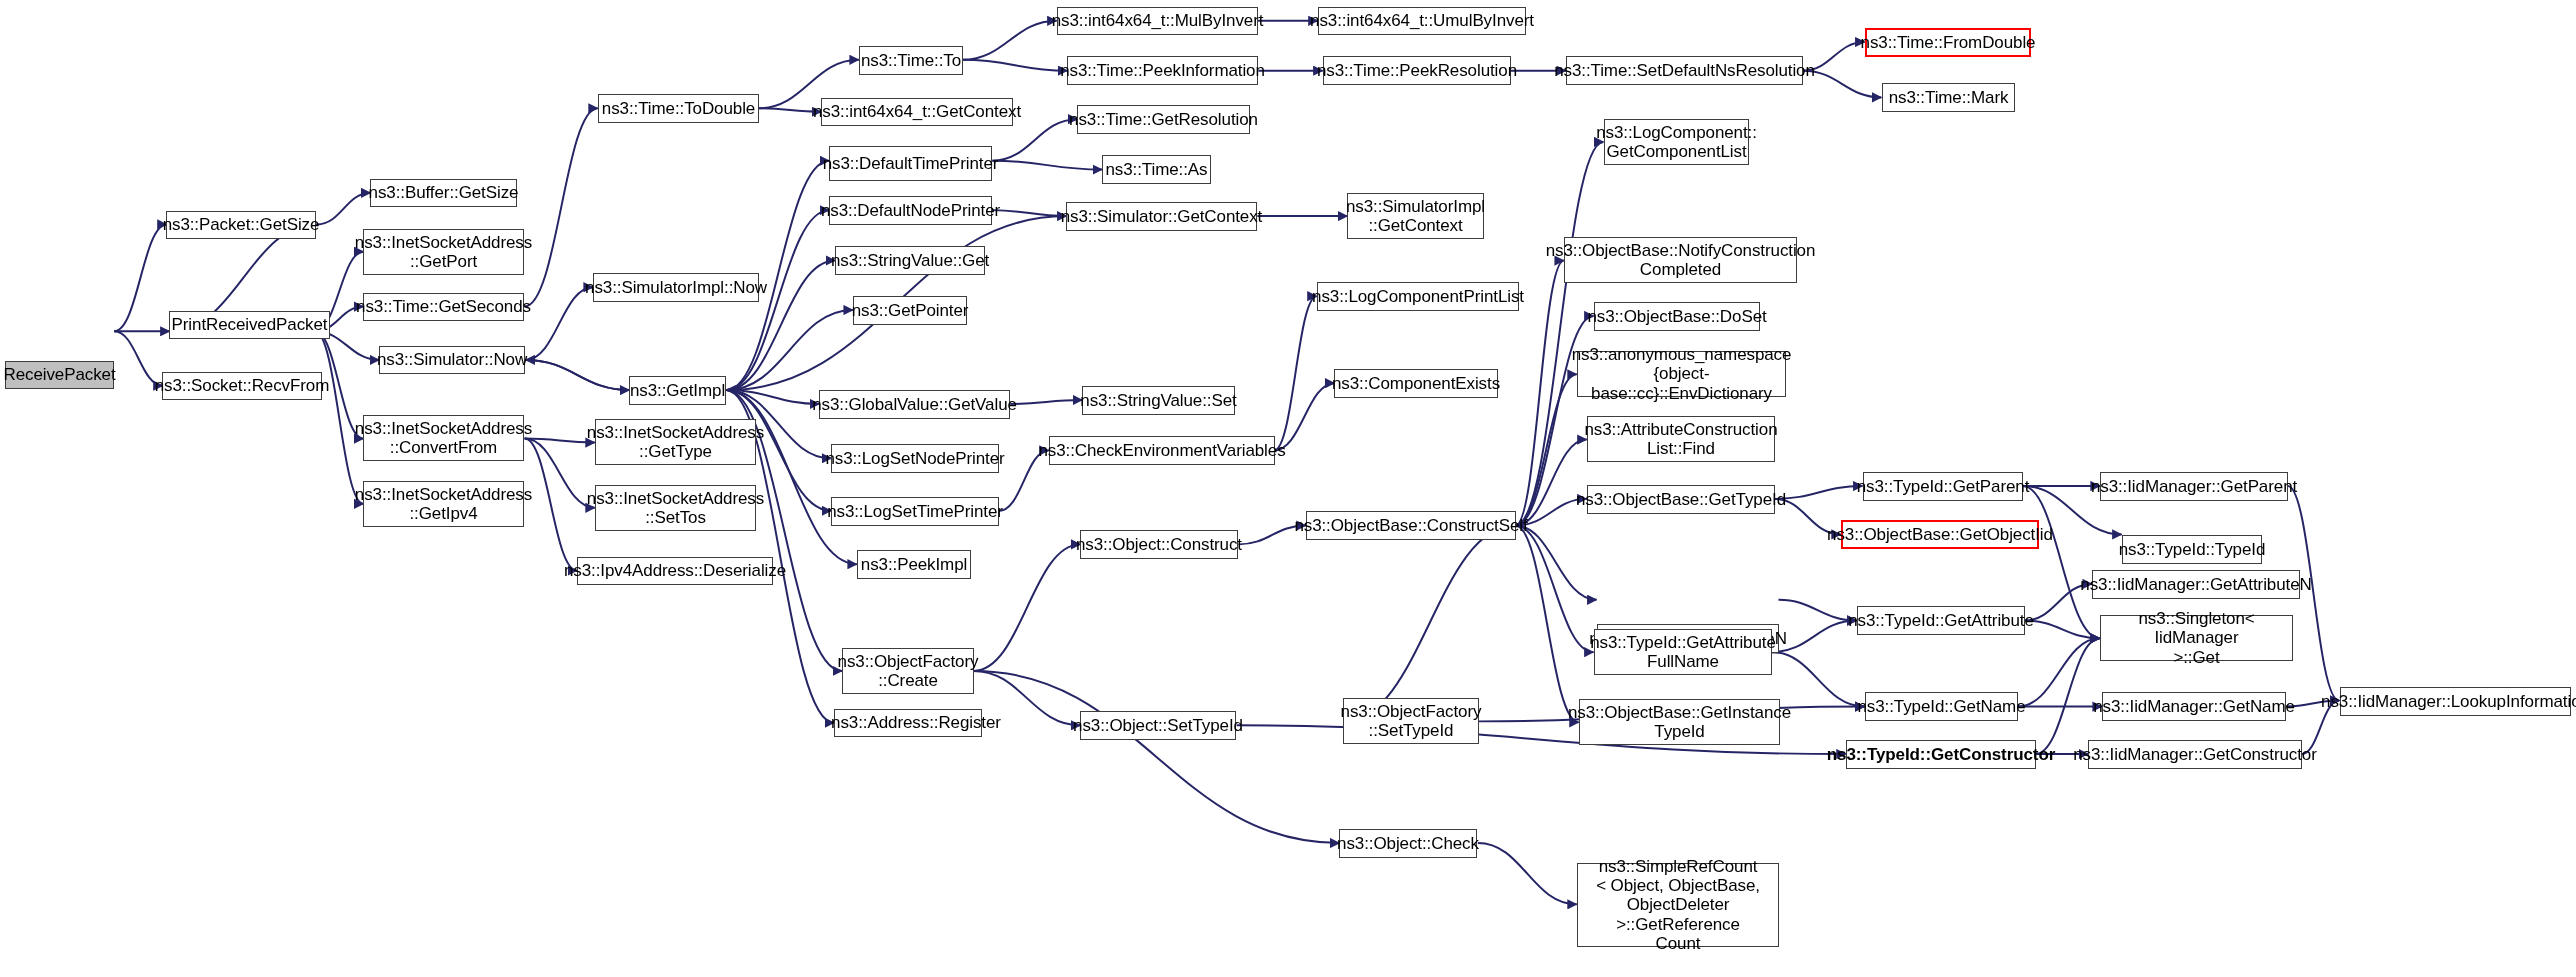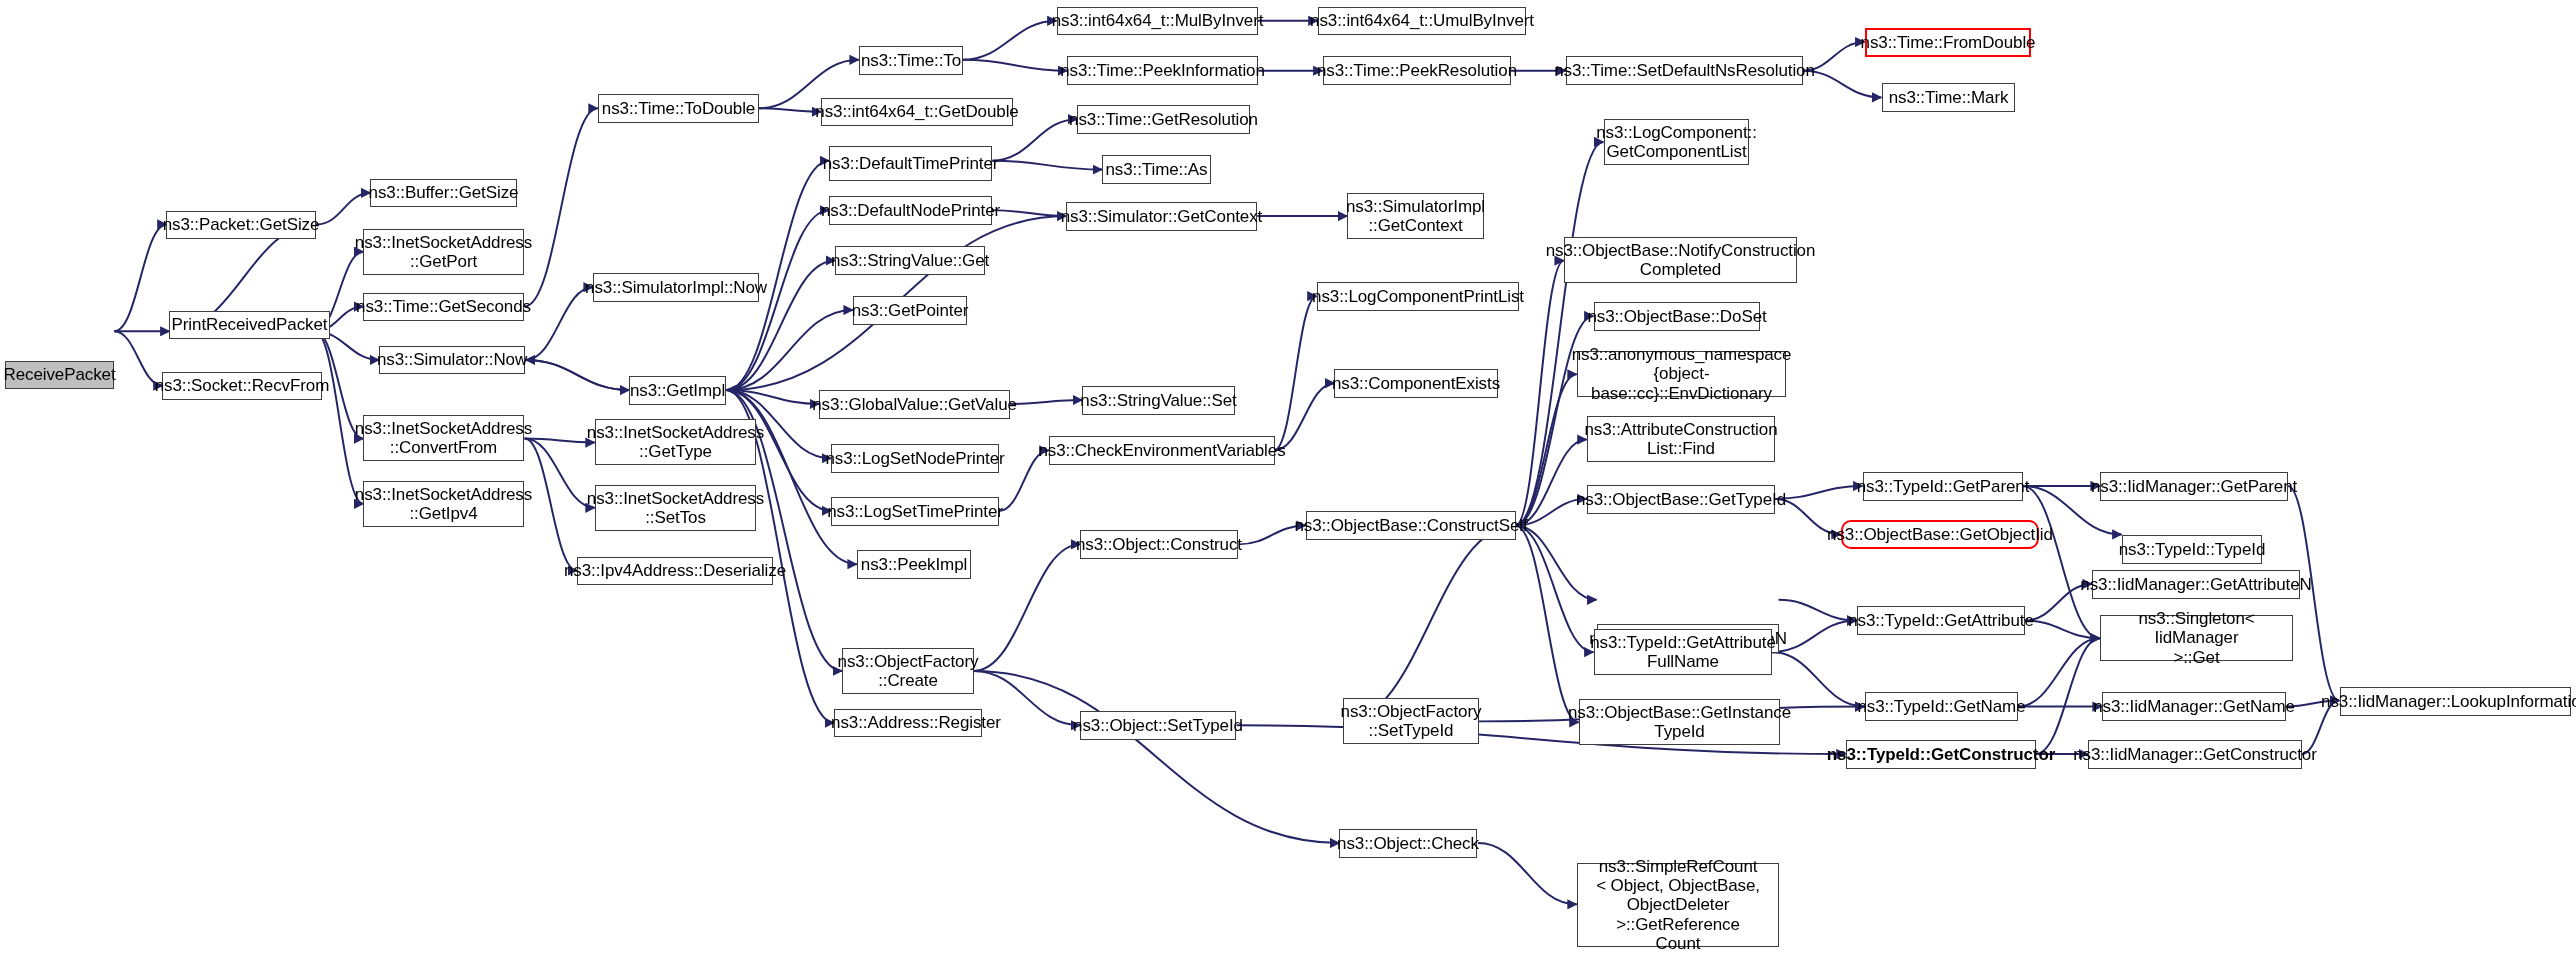--- a/index.html
+++ b/index.html
@@ -151,21 +151,21 @@
       <div class="node" style="left: 593px; top: 273px; width: 166px; height: 29px;">ns3::SimulatorImpl::Now</div>
       <div class="node" style="left: 629px; top: 376px; width: 97px; height: 29px;">ns3::GetImpl</div>
       <div class="node" style="left: 595px; top: 419px; width: 161px; height: 46px;">ns3::InetSocketAddress
 ::GetType</div>
       <div class="node" style="left: 595px; top: 485px; width: 161px; height: 46px;">ns3::InetSocketAddress
 ::SetTos</div>
       <div class="node" style="left: 577px; top: 557px; width: 196px; height: 28px;">ns3::Ipv4Address::Deserialize</div>
       <div class="node" style="left: 842px; top: 648px; width: 132px; height: 46px;">ns3::ObjectFactory
 ::Create</div>
       <div class="node" style="left: 834px; top: 709px; width: 148px; height: 28px; padding-left: 20px;">ns3::Address::Register</div>
-      <div class="node" style="left: 821px; top: 98px; width: 192px; height: 28px;">ns3::int64x64_t::GetDouble</div>
+      <div class="node" style="left: 821px; top: 98px; width: 192px; height: 28px;">ns3::int64x64_t::GetContext</div>
       <div class="node" style="left: 859px; top: 46px; width: 104px; height: 29px;">ns3::Time::To</div>
       <div class="node" style="left: 829px; top: 146px; width: 163px; height: 35px;">ns3::DefaultTimePrinter</div>
       <div class="node" style="left: 829px; top: 196px; width: 163px; height: 29px;">ns3::DefaultNodePrinter</div>
       <div class="node" style="left: 835px; top: 246px; width: 150px; height: 29px;">ns3::StringValue::Get</div>
       <div class="node" style="left: 853px; top: 296px; width: 114px; height: 29px;">ns3::GetPointer</div>
       <div class="node" style="left: 819px; top: 390px; width: 191px; height: 29px;">ns3::GlobalValue::GetValue</div>
       <div class="node" style="left: 831px; top: 444px; width: 168px; height: 29px;">ns3::LogSetNodePrinter</div>
       <div class="node" style="left: 831px; top: 497px; width: 168px; height: 29px;">ns3::LogSetTimePrinter</div>
       <div class="node" style="left: 857px; top: 550px; width: 114px; height: 29px;">ns3::PeekImpl</div>
       <div class="node" style="left: 1057px; top: 7px; width: 201px; height: 28px;">ns3::int64x64_t::MulByInvert</div>
@@ -198,21 +198,21 @@
       <div class="node" style="left: 1597px; top: 586px; width: 182px; height: 29px; margin-top: 38px;">ns3::TypeId::GetAttributeN</div>
       <div class="node" style="left: 1594px; top: 629px; width: 178px; height: 46px;">ns3::TypeId::GetAttribute
 FullName</div>
       <div class="node" style="left: 1579px; top: 699px; width: 201px; height: 46px;">ns3::ObjectBase::GetInstance
 TypeId</div>
       <div class="node" style="left: 1577px; top: 863px; width: 202px; height: 84px;">ns3::SimpleRefCount
 &lt; Object, ObjectBase,
  ObjectDeleter &gt;::GetReference
 Count</div>
       <div class="node" style="left: 1863px; top: 472px; width: 160px; height: 29px;">ns3::TypeId::GetParent</div>
-      <div class="node hl" style="left: 1841px; top: 520px; width: 198px; height: 29px; border-radius: 10px;">ns3::ObjectBase::GetObjectIid</div>
+      <div class="node hl" style="left: 1841px; top: 520px; width: 198px; height: 29px;">ns3::ObjectBase::GetObjectIid</div>
       <div class="node" style="left: 1857px; top: 606px; width: 168px; height: 29px;">ns3::TypeId::GetAttribute</div>
       <div class="node" style="left: 1865px; top: 692px; width: 153px; height: 29px;">ns3::TypeId::GetName</div>
       <div class="node" style="left: 1846px; top: 740px; width: 190px; height: 29px; font-weight: bold;">ns3::TypeId::GetConstructor</div>
       <div class="node" style="left: 2100px; top: 472px; width: 188px; height: 29px;">ns3::IidManager::GetParent</div>
       <div class="node" style="left: 2122px; top: 520px; width: 140px; height: 29px; margin-top: 15px;">ns3::TypeId::TypeId</div>
       <div class="node" style="left: 2092px; top: 570px; width: 208px; height: 29px;">ns3::IidManager::GetAttributeN</div>
       <div class="node" style="left: 2100px; top: 615px; width: 193px; height: 46px;">ns3::Singleton&lt; IidManager
 &gt;::Get</div>
       <div class="node" style="left: 2102px; top: 692px; width: 184px; height: 29px;">ns3::IidManager::GetName</div>
       <div class="node" style="left: 2088px; top: 740px; width: 214px; height: 29px;">ns3::IidManager::GetConstructor</div>

